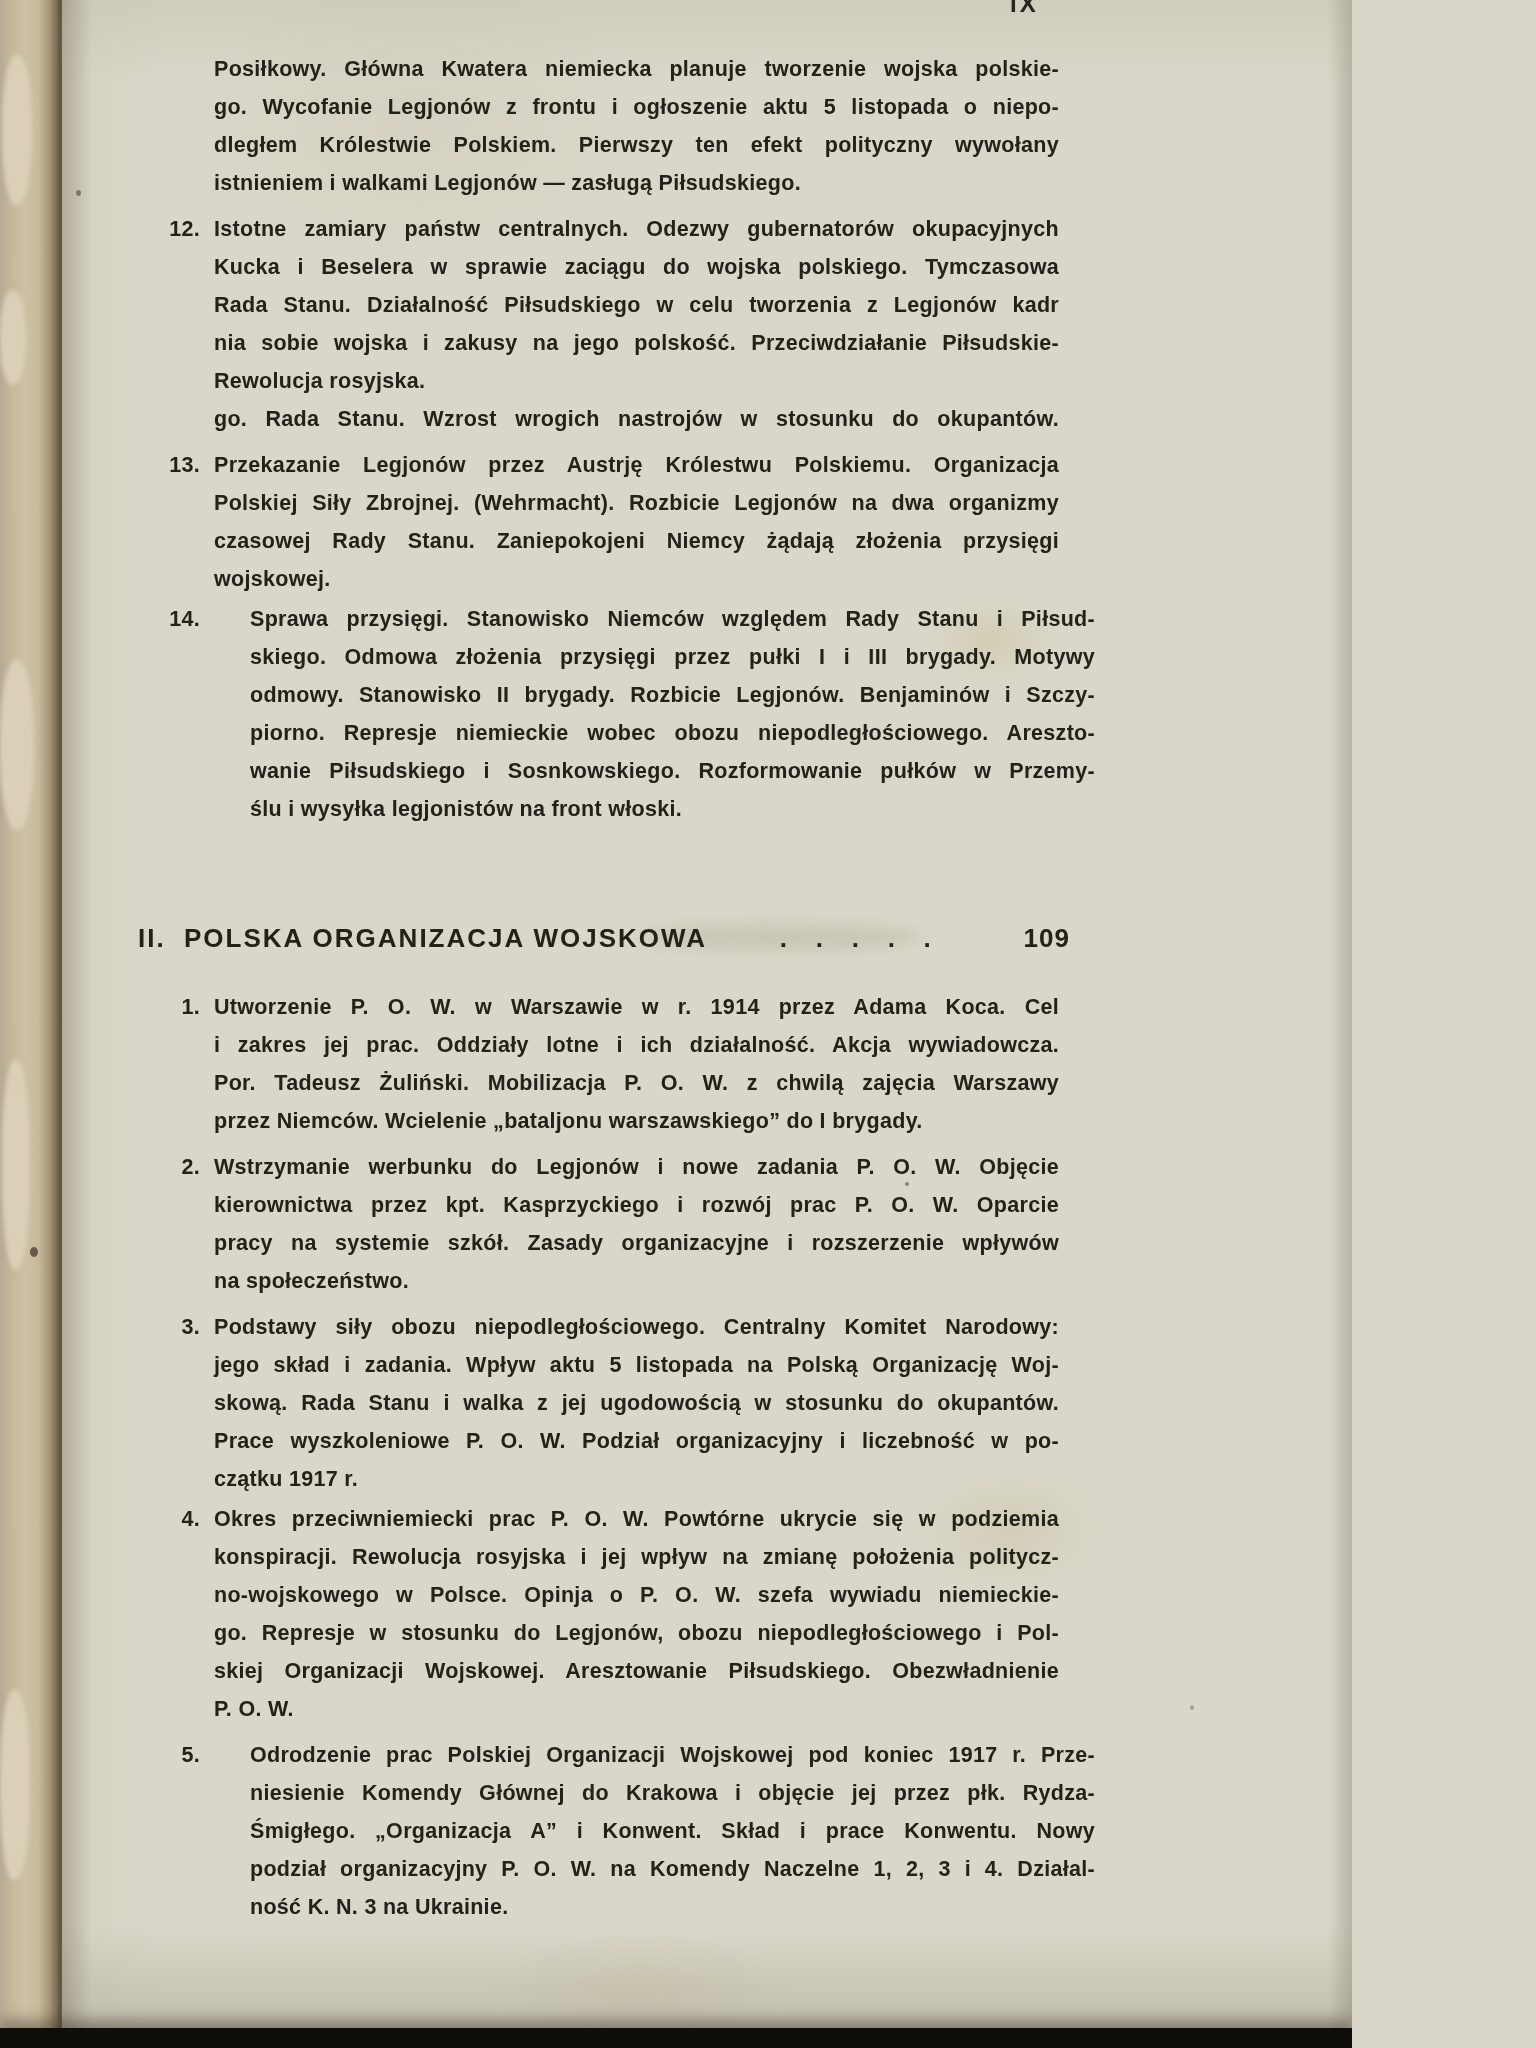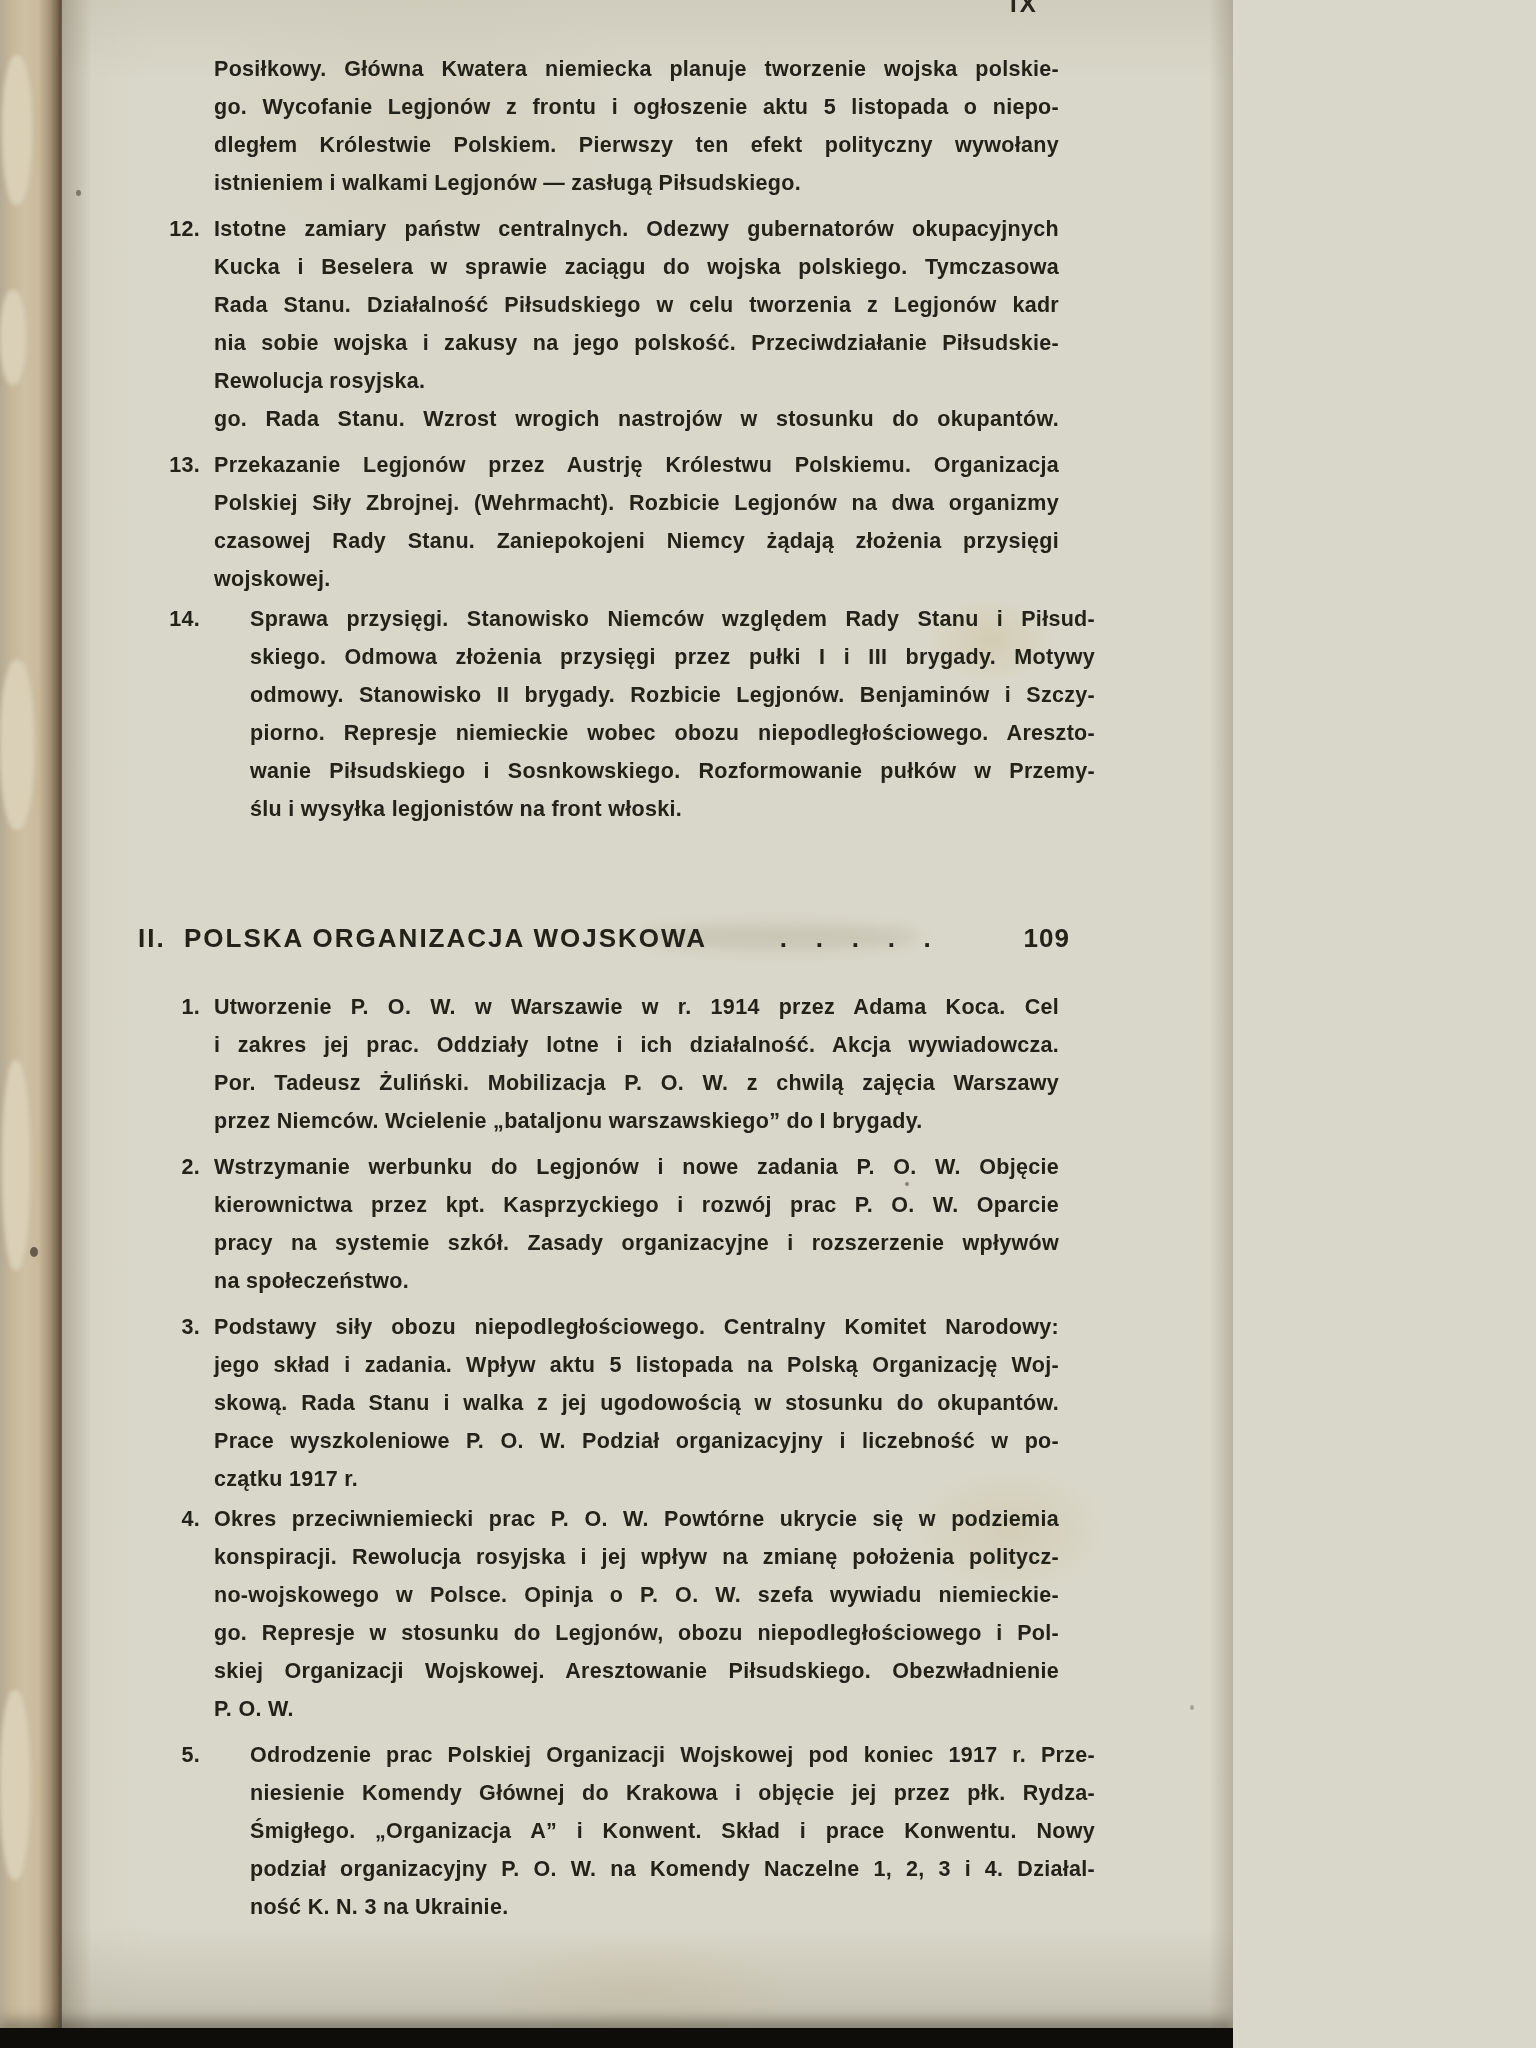--- a/index.html
+++ b/index.html
@@ -4,21 +4,21 @@
 <style>
   html, body { margin: 0; padding: 0; }
   body {
     width: 1536px; height: 2048px;
     background: #d9d7c9;
     font-family: "Liberation Sans", sans-serif;
     overflow: hidden;
   }
   .page {
     position: relative;
-    width: 1233px; height: 2048px;
+    width: 1352px; height: 2048px;
     background-color: #d9d7c9;
     background-image:
       radial-gradient(ellipse 90px 60px at 990px 640px, rgba(190,160,90,0.20), rgba(190,160,90,0) 70%),
       radial-gradient(ellipse 140px 90px at 1010px 1530px, rgba(185,160,100,0.18), rgba(185,160,100,0) 70%),
       radial-gradient(ellipse 220px 80px at 640px 1990px, rgba(180,155,95,0.14), rgba(180,155,95,0) 70%),
       radial-gradient(ellipse 300px 200px at 420px 120px, rgba(170,160,130,0.10), rgba(170,160,130,0) 75%),
       linear-gradient(90deg, rgba(150,140,110,0.10) 0%, rgba(150,140,110,0) 12%),
       linear-gradient(180deg, rgba(120,110,85,0.10) 0%, rgba(120,110,85,0) 4%, rgba(120,110,85,0) 94%, rgba(90,80,60,0.22) 100%);
     overflow: hidden;
   }

